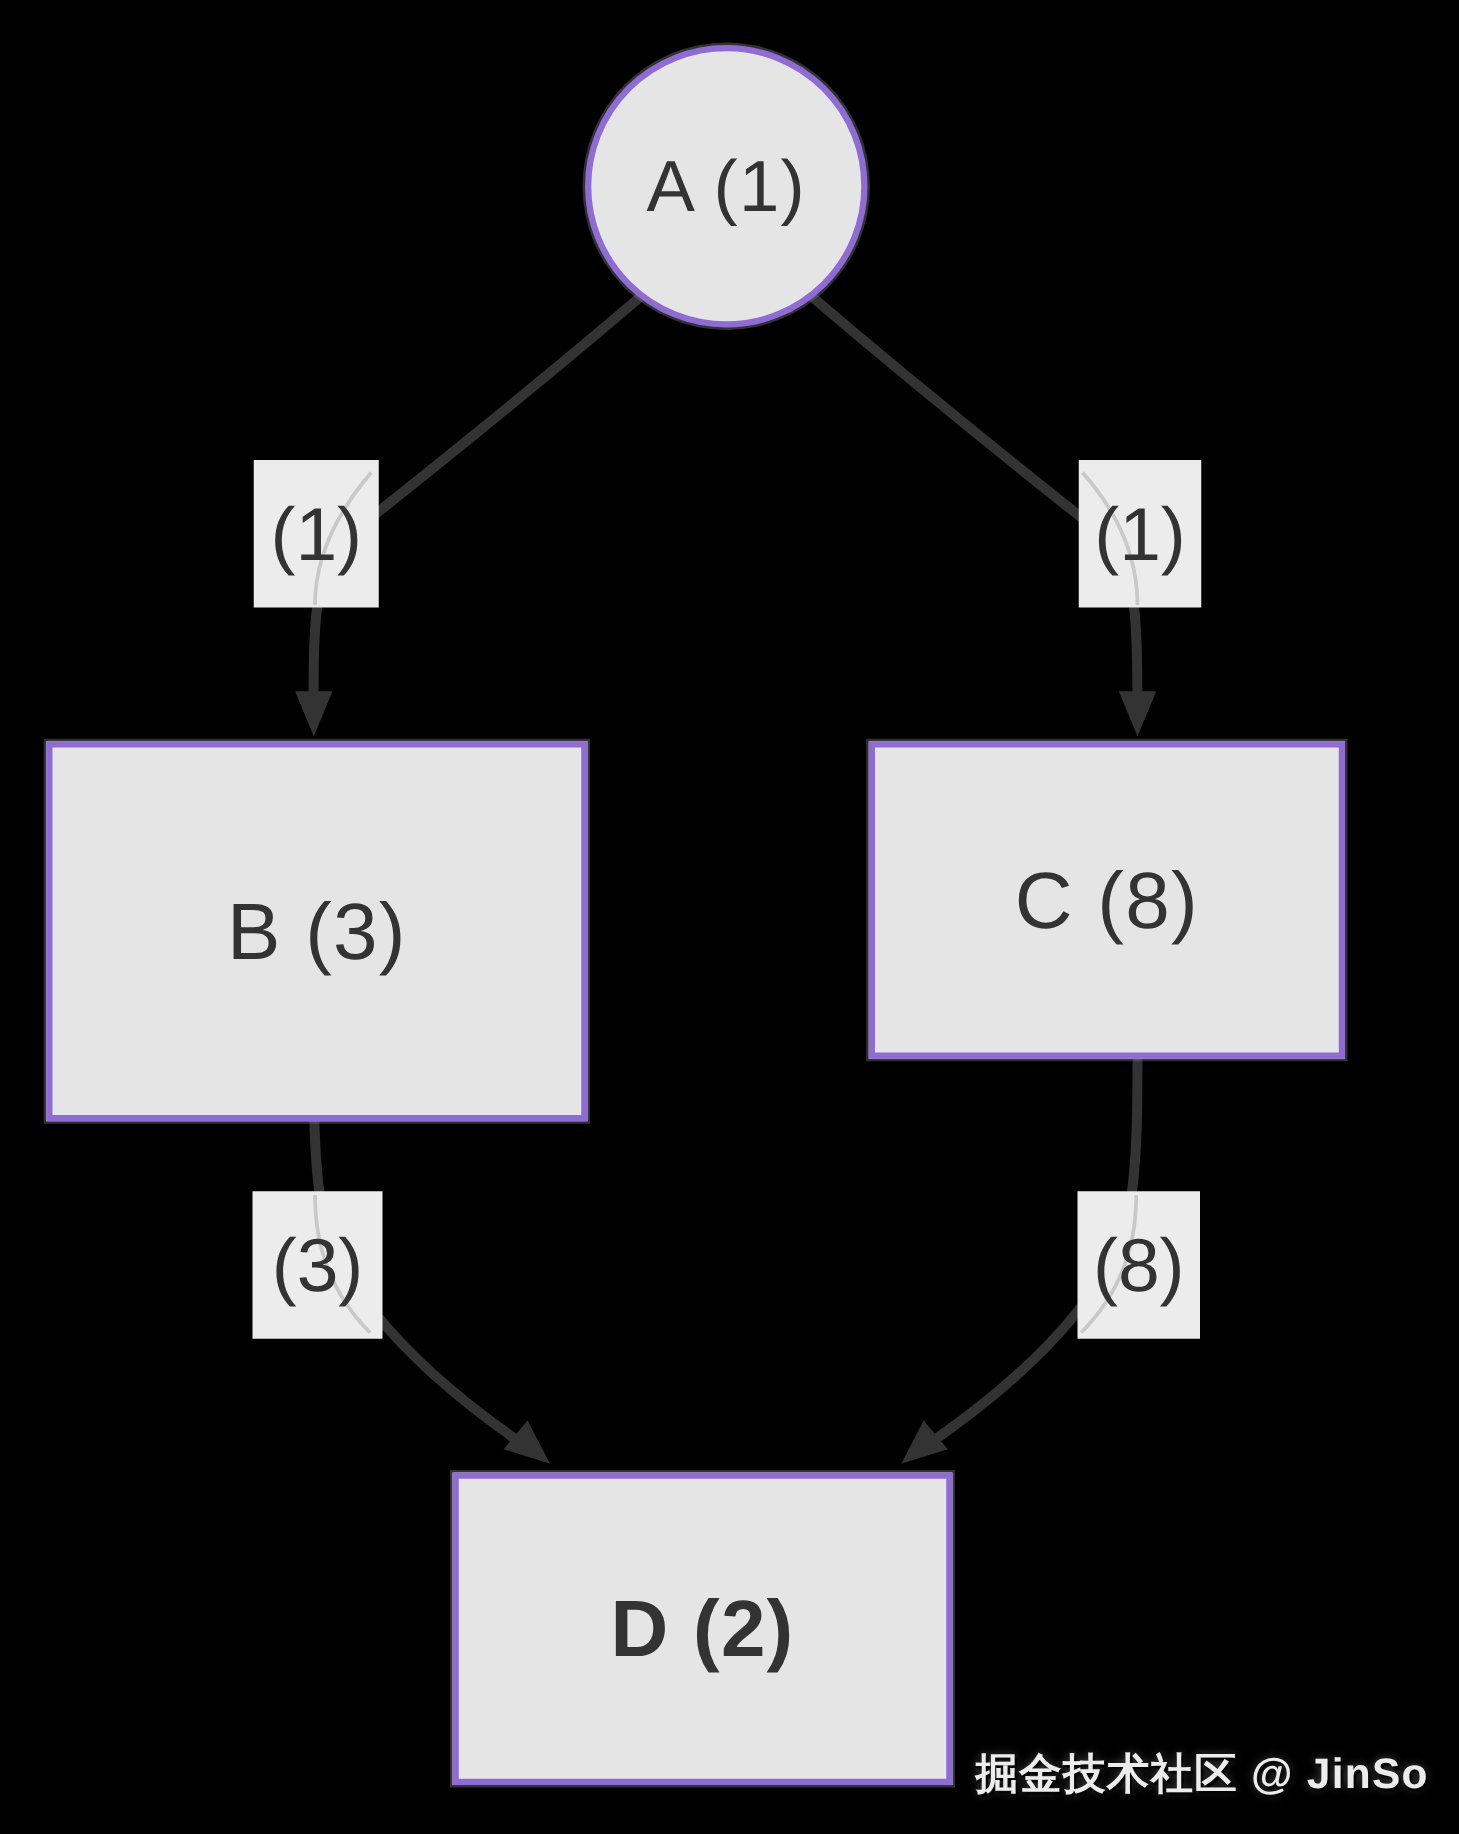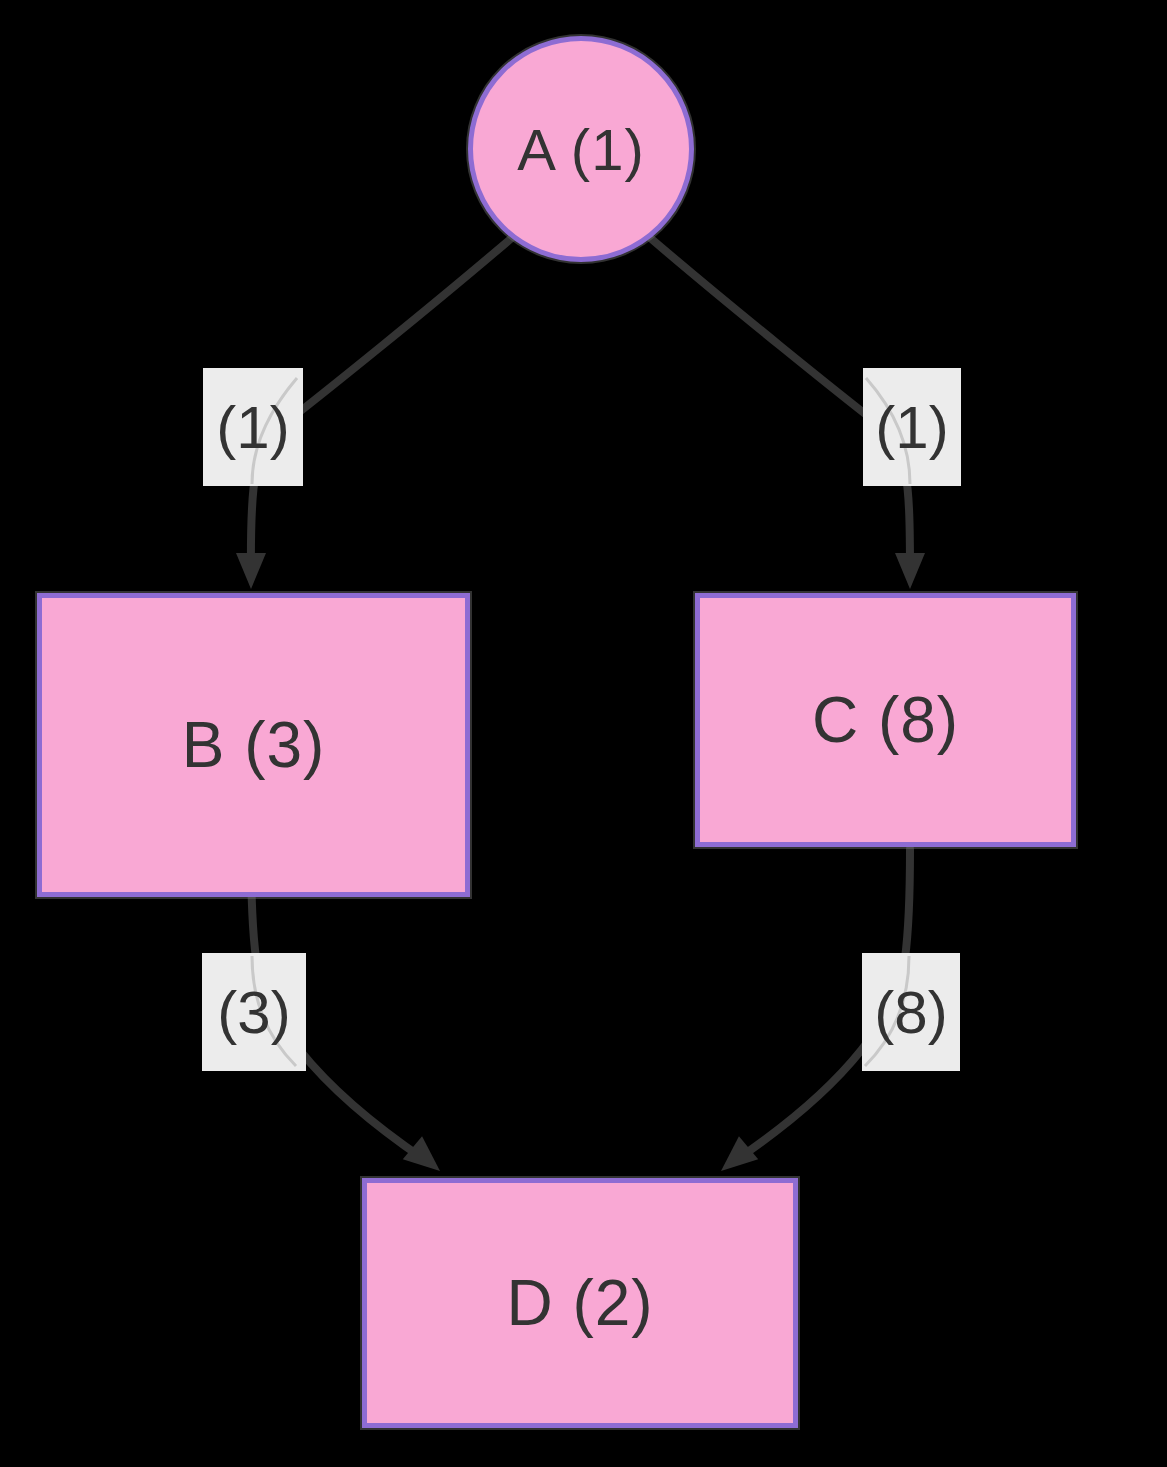--- a/index.html
+++ b/index.html
@@ -37,35 +37,35 @@
     fill: #ececec;
   }
   .light-curve {
     fill: none;
     stroke: #c9c9c9;
     stroke-width: 3;
   }
   .node {
     position: absolute;
     box-sizing: border-box;
-    background: #f9a8d4;
+    background: #e5e5e5;
     border: 5px solid #8e6cd3;
     color: #333333;
     display: flex;
     align-items: center;
     justify-content: center;
     font-size: 64px;
     letter-spacing: 1px;
     box-shadow: 0 0 0 2px rgba(110,110,110,0.45);
   }
   .node.circle { border-radius: 50%; }
   #node-a { left: 468px; top: 36px;  width: 226px; height: 226px; font-size: 58px; }
   #node-b { left: 37px;  top: 593px; width: 433px; height: 304px; }
   #node-c { left: 695px; top: 593px; width: 381px; height: 254px; }
-  #node-d { left: 362px; top: 1178px; width: 436px; height: 250px; }
+  #node-d { left: 362px; top: 1178px; width: 400px; height: 250px; font-weight: bold; }
   .edge-label {
     position: absolute;
     display: flex;
     align-items: center;
     justify-content: center;
     color: #333333;
     font-size: 60px;
     background: transparent;
   }
   #label-ab { left: 203px; top: 368px; width: 100px; height: 118px; }
@@ -129,14 +129,15 @@
   </div>
   <div class="node" id="node-d">
     <span>D (2)</span>
   </div>
 
   <div class="edge-label" id="label-ab">(1)</div>
   <div class="edge-label" id="label-ac">(1)</div>
   <div class="edge-label" id="label-bd">(3)</div>
   <div class="edge-label" id="label-cd">(8)</div>
 
+  <div id="watermark">掘金技术社区 @ JinSo</div>
 
 </div>
 
 </body></html>

